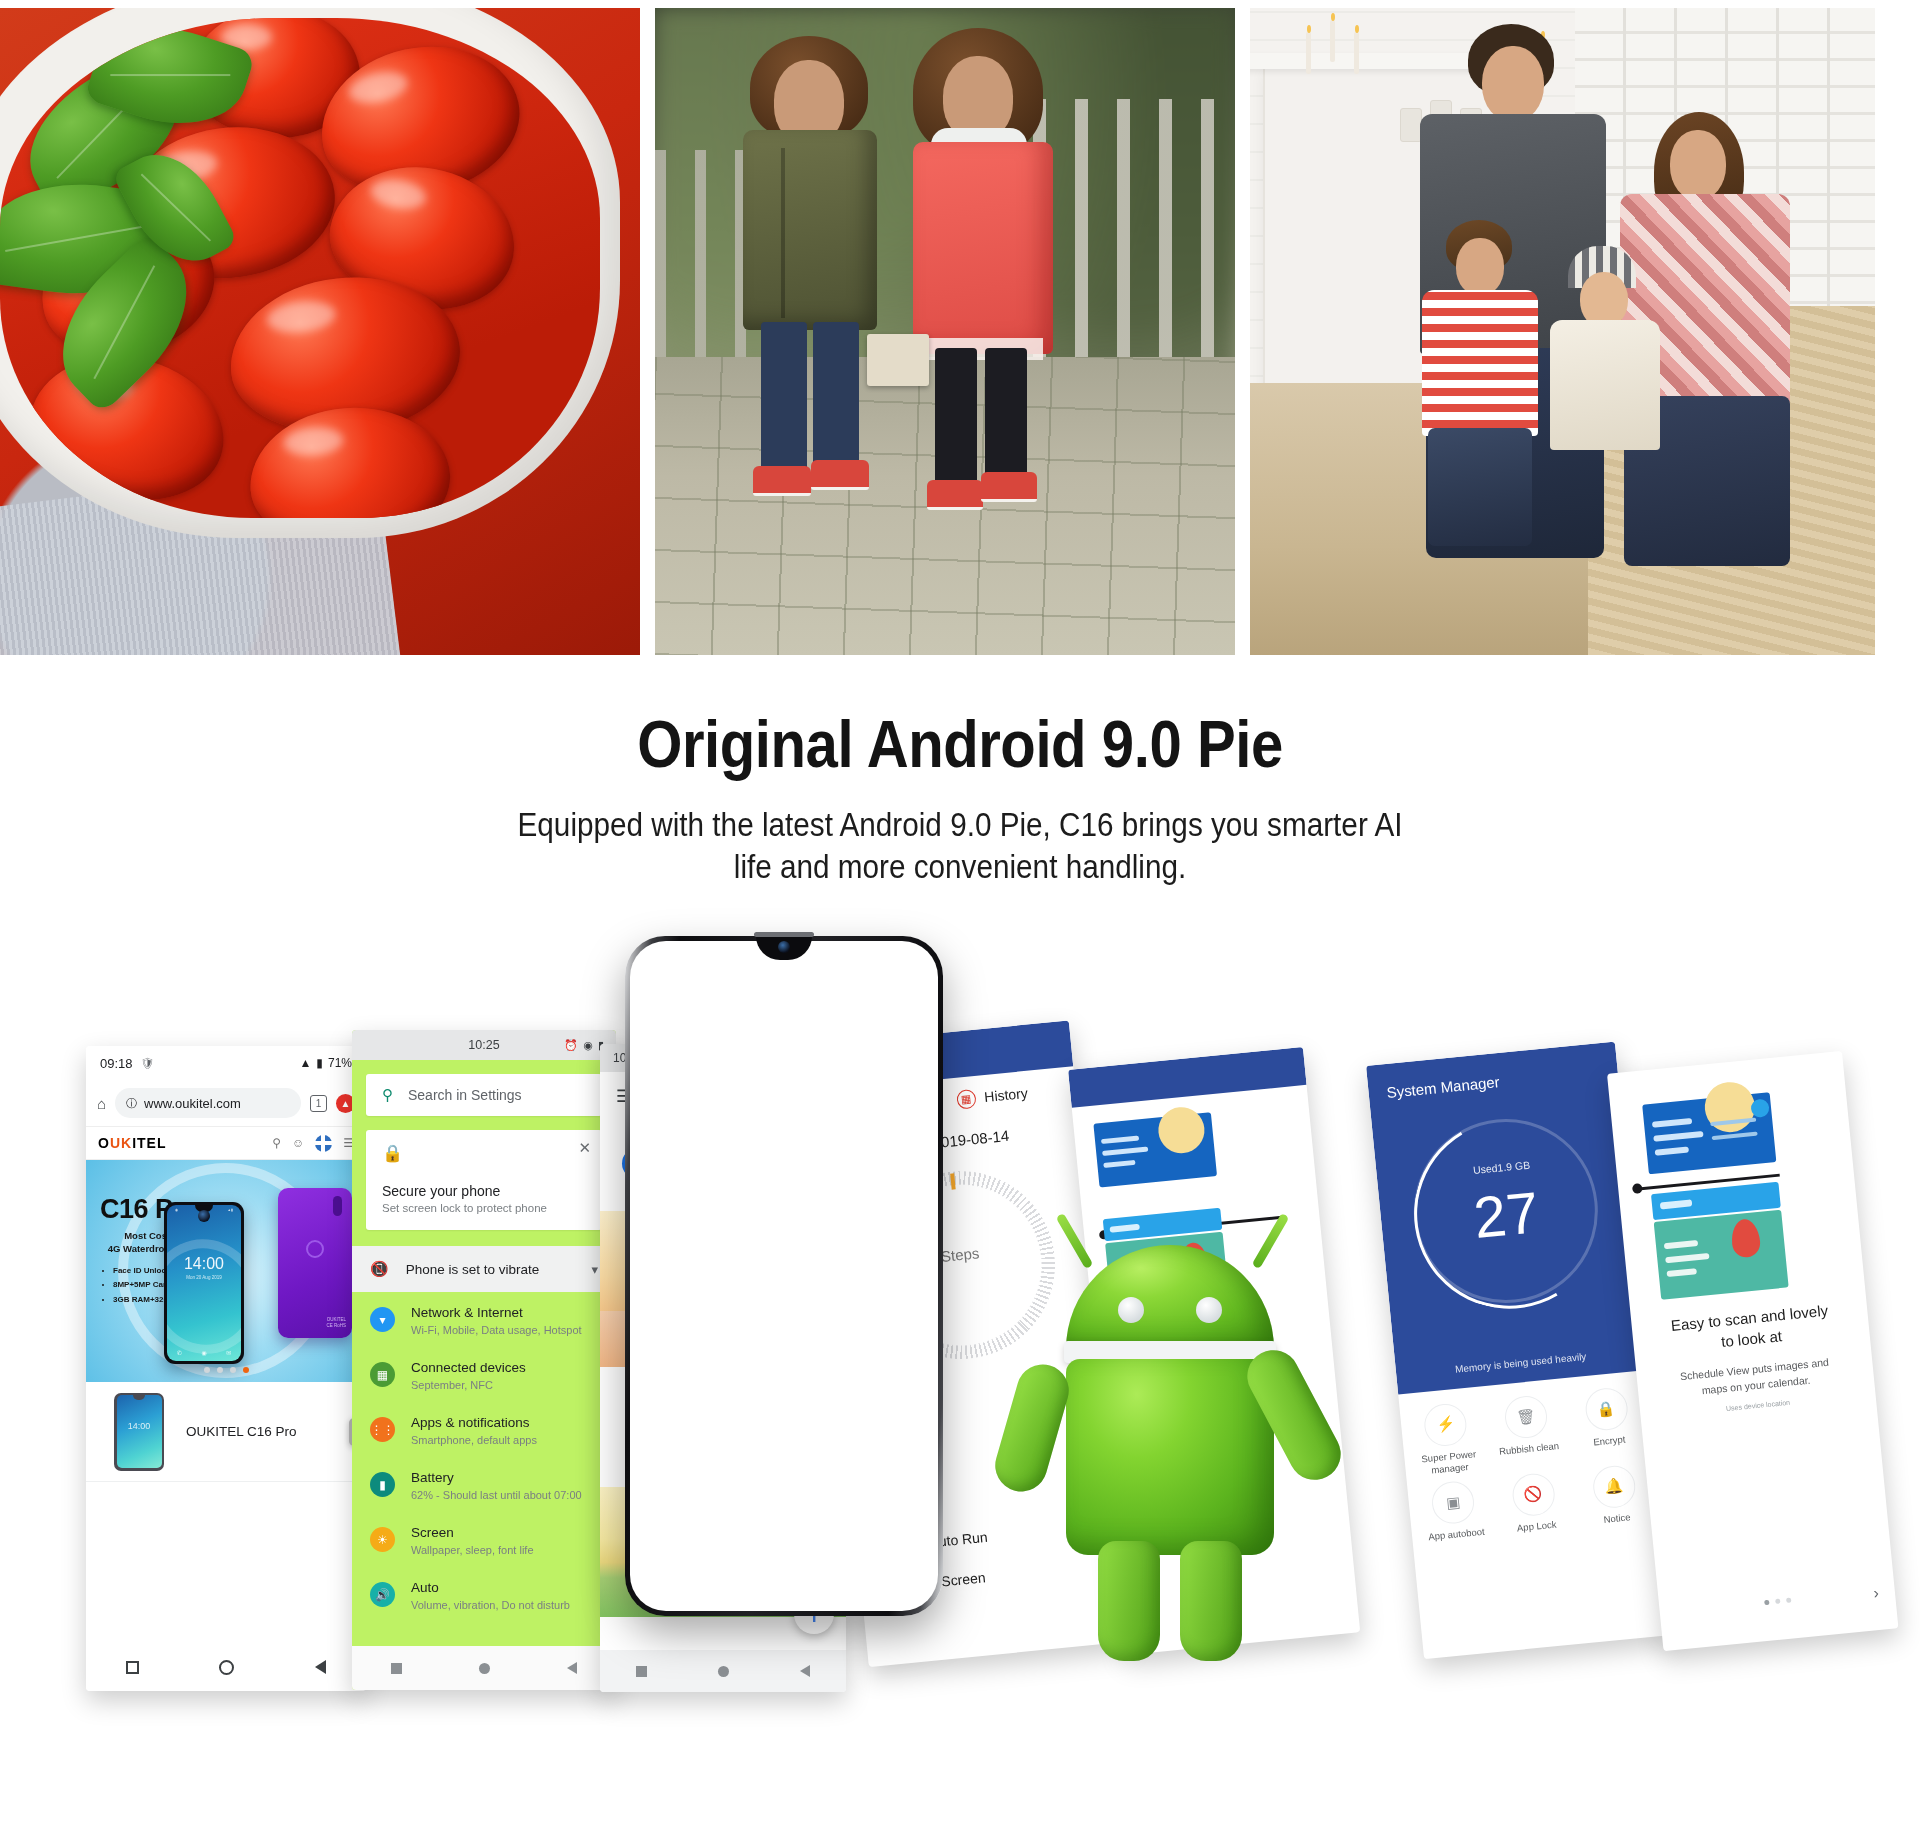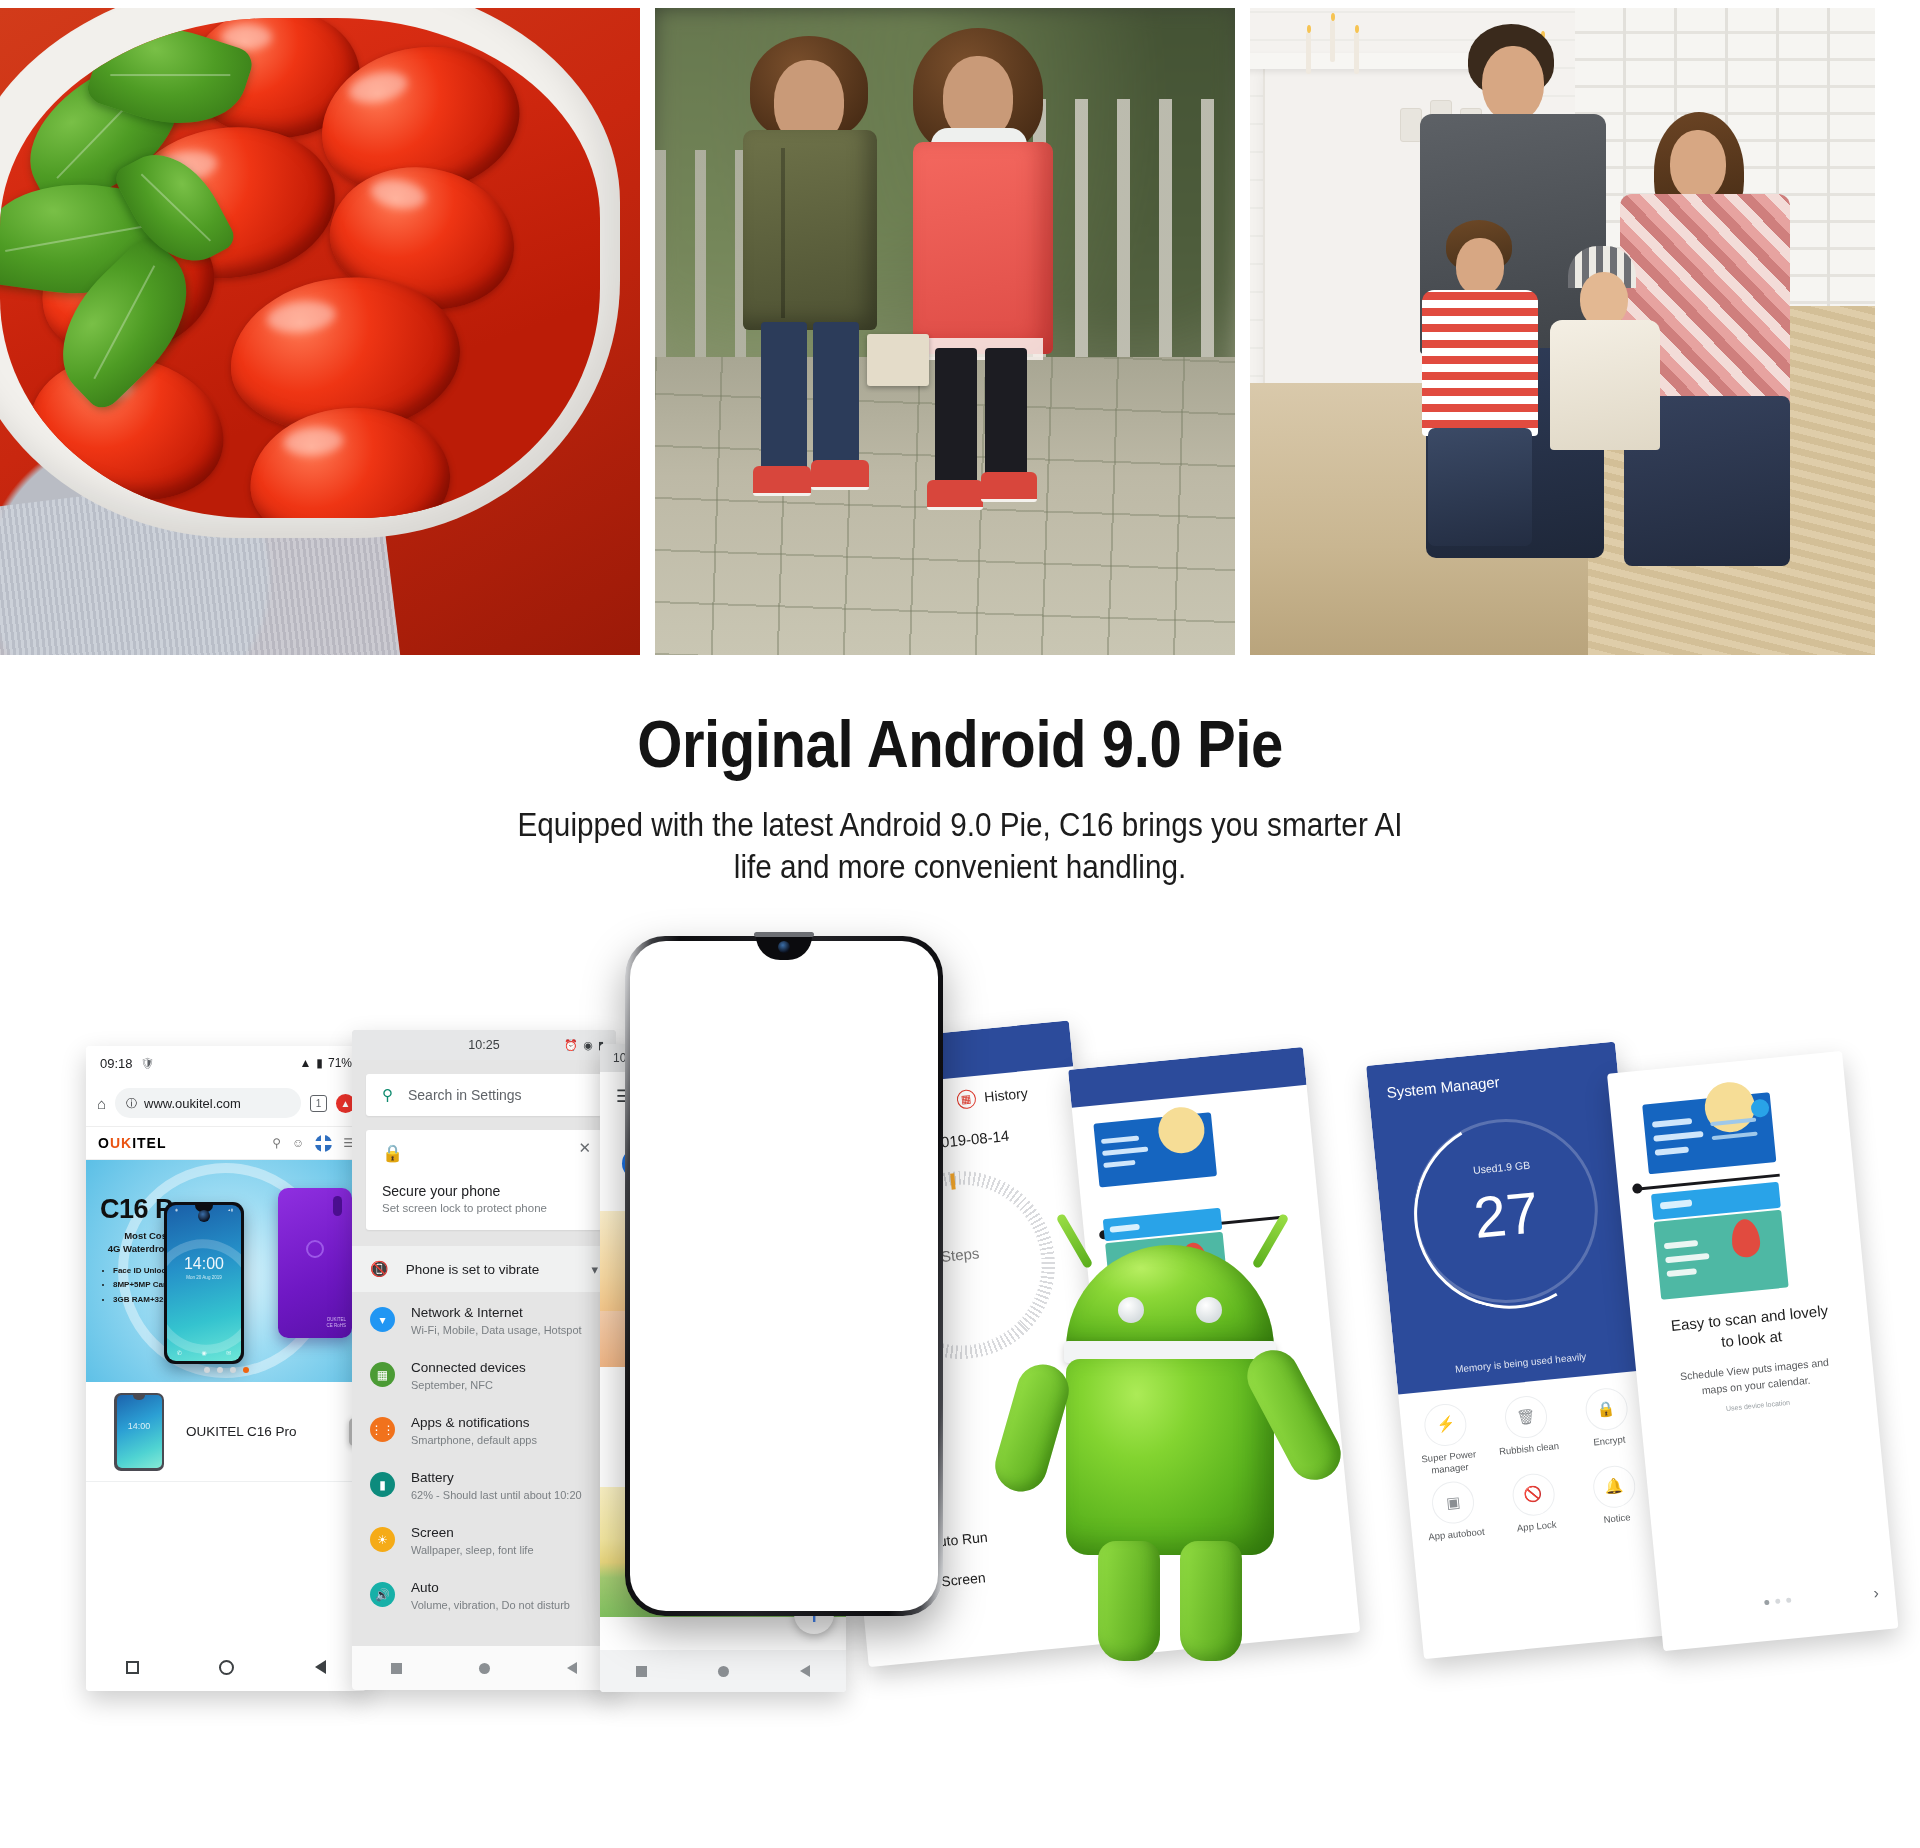--- a/index.html
+++ b/index.html
@@ -171,21 +171,21 @@
      background:#4a4a52;border-radius:0 0 6px 6px;}
   .c1-prod-img .s .t{position:absolute;left:0;right:0;top:26px;text-align:center;color:#fff;font-size:9px;opacity:.82;}
   .c1-prod-name{font-size:13.5px;color:#202124;}
   .c1-up{position:absolute;right:-11px;top:50%;margin-top:-14px;width:28px;height:28px;border-radius:5px;
      background:#b4b4b4;color:#fff;display:flex;align-items:center;justify-content:center;font-size:14px;
      box-shadow:0 2px 6px rgba(0,0,0,.25);}
   .c1-sysnav{position:absolute;left:0;bottom:0;width:100%;height:48px;background:#fff;
      display:flex;align-items:center;justify-content:space-around;color:#3c4043;}
 
   
-  .c2{left:352px;top:0;width:264px;height:660px;background:#e5e5e5;}
+  .c2{left:352px;top:0;width:264px;height:660px;background:#bef264;}
   .c2-status{height:30px;background:#e6e7e8;display:flex;align-items:center;justify-content:center;
      font-size:12.5px;color:#3c4043;position:relative;}
   .c2-status .r{position:absolute;right:12px;display:flex;gap:5px;font-size:11px;}
   .c2-search{margin:14px 14px 0;height:42px;background:#fff;border-radius:3px;display:flex;align-items:center;
      gap:15px;padding:0 16px;font-size:14px;color:#5f6368;box-shadow:0 1px 2px rgba(0,0,0,.07);}
   .c2-secure{margin:14px 14px 0;background:#fff;border-radius:3px;padding:13px 16px 16px;position:relative;
      box-shadow:0 1px 2px rgba(0,0,0,.07);}
   .c2-secure .x{position:absolute;right:11px;top:9px;color:#6b6f73;font-size:15px;}
   .c2-secure .t{margin-top:19px;font-size:14px;color:#202124;}
   .c2-secure .s{margin-top:3px;font-size:11.5px;color:#7a7f83;}
@@ -589,21 +589,21 @@
       <span class="ss" style="display:block;">September, NFC</span></span>
     </div>
     <div class="c2-item">
       <span class="c2-ico" style="background:#f1721c;">⋮⋮</span>
       <span><span class="tt">Apps &amp; notifications</span>
       <span class="ss" style="display:block;">Smartphone, default apps</span></span>
     </div>
     <div class="c2-item">
       <span class="c2-ico" style="background:#0d8b7d;">▮</span>
       <span><span class="tt">Battery</span>
-      <span class="ss" style="display:block;">62% - Should last until about 10:20</span></span>
+      <span class="ss" style="display:block;">62% - Should last until about 07:00</span></span>
     </div>
     <div class="c2-item">
       <span class="c2-ico" style="background:#f5ab17;">☀</span>
       <span><span class="tt">Screen</span>
       <span class="ss" style="display:block;">Wallpaper, sleep, font life</span></span>
     </div>
     <div class="c2-item">
       <span class="c2-ico" style="background:#17b0a8;">🔊</span>
       <span><span class="tt">Auto</span>
       <span class="ss" style="display:block;">Volume, vibration, Do not disturb</span></span>

